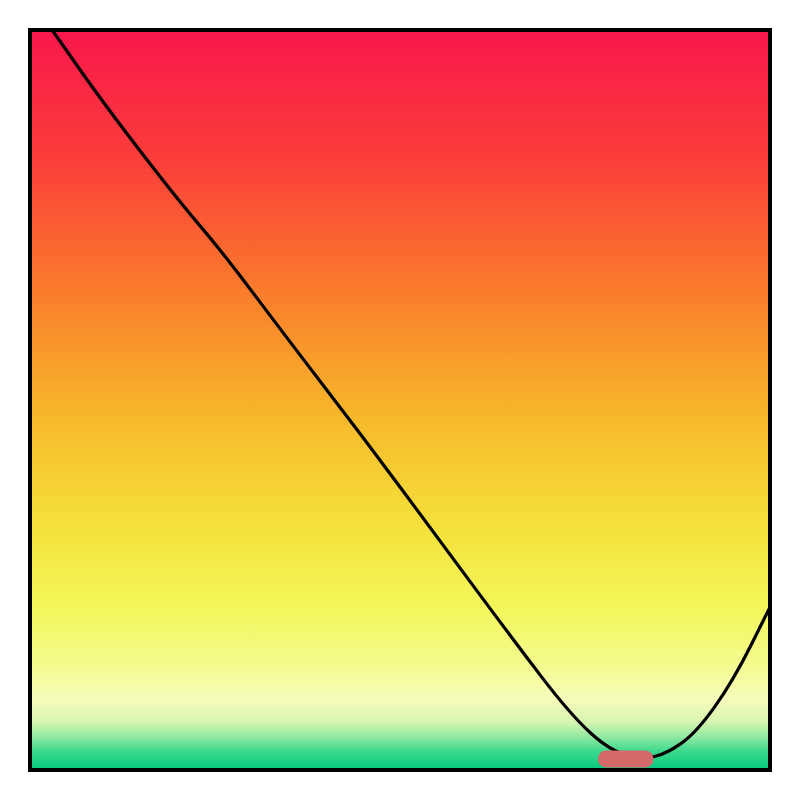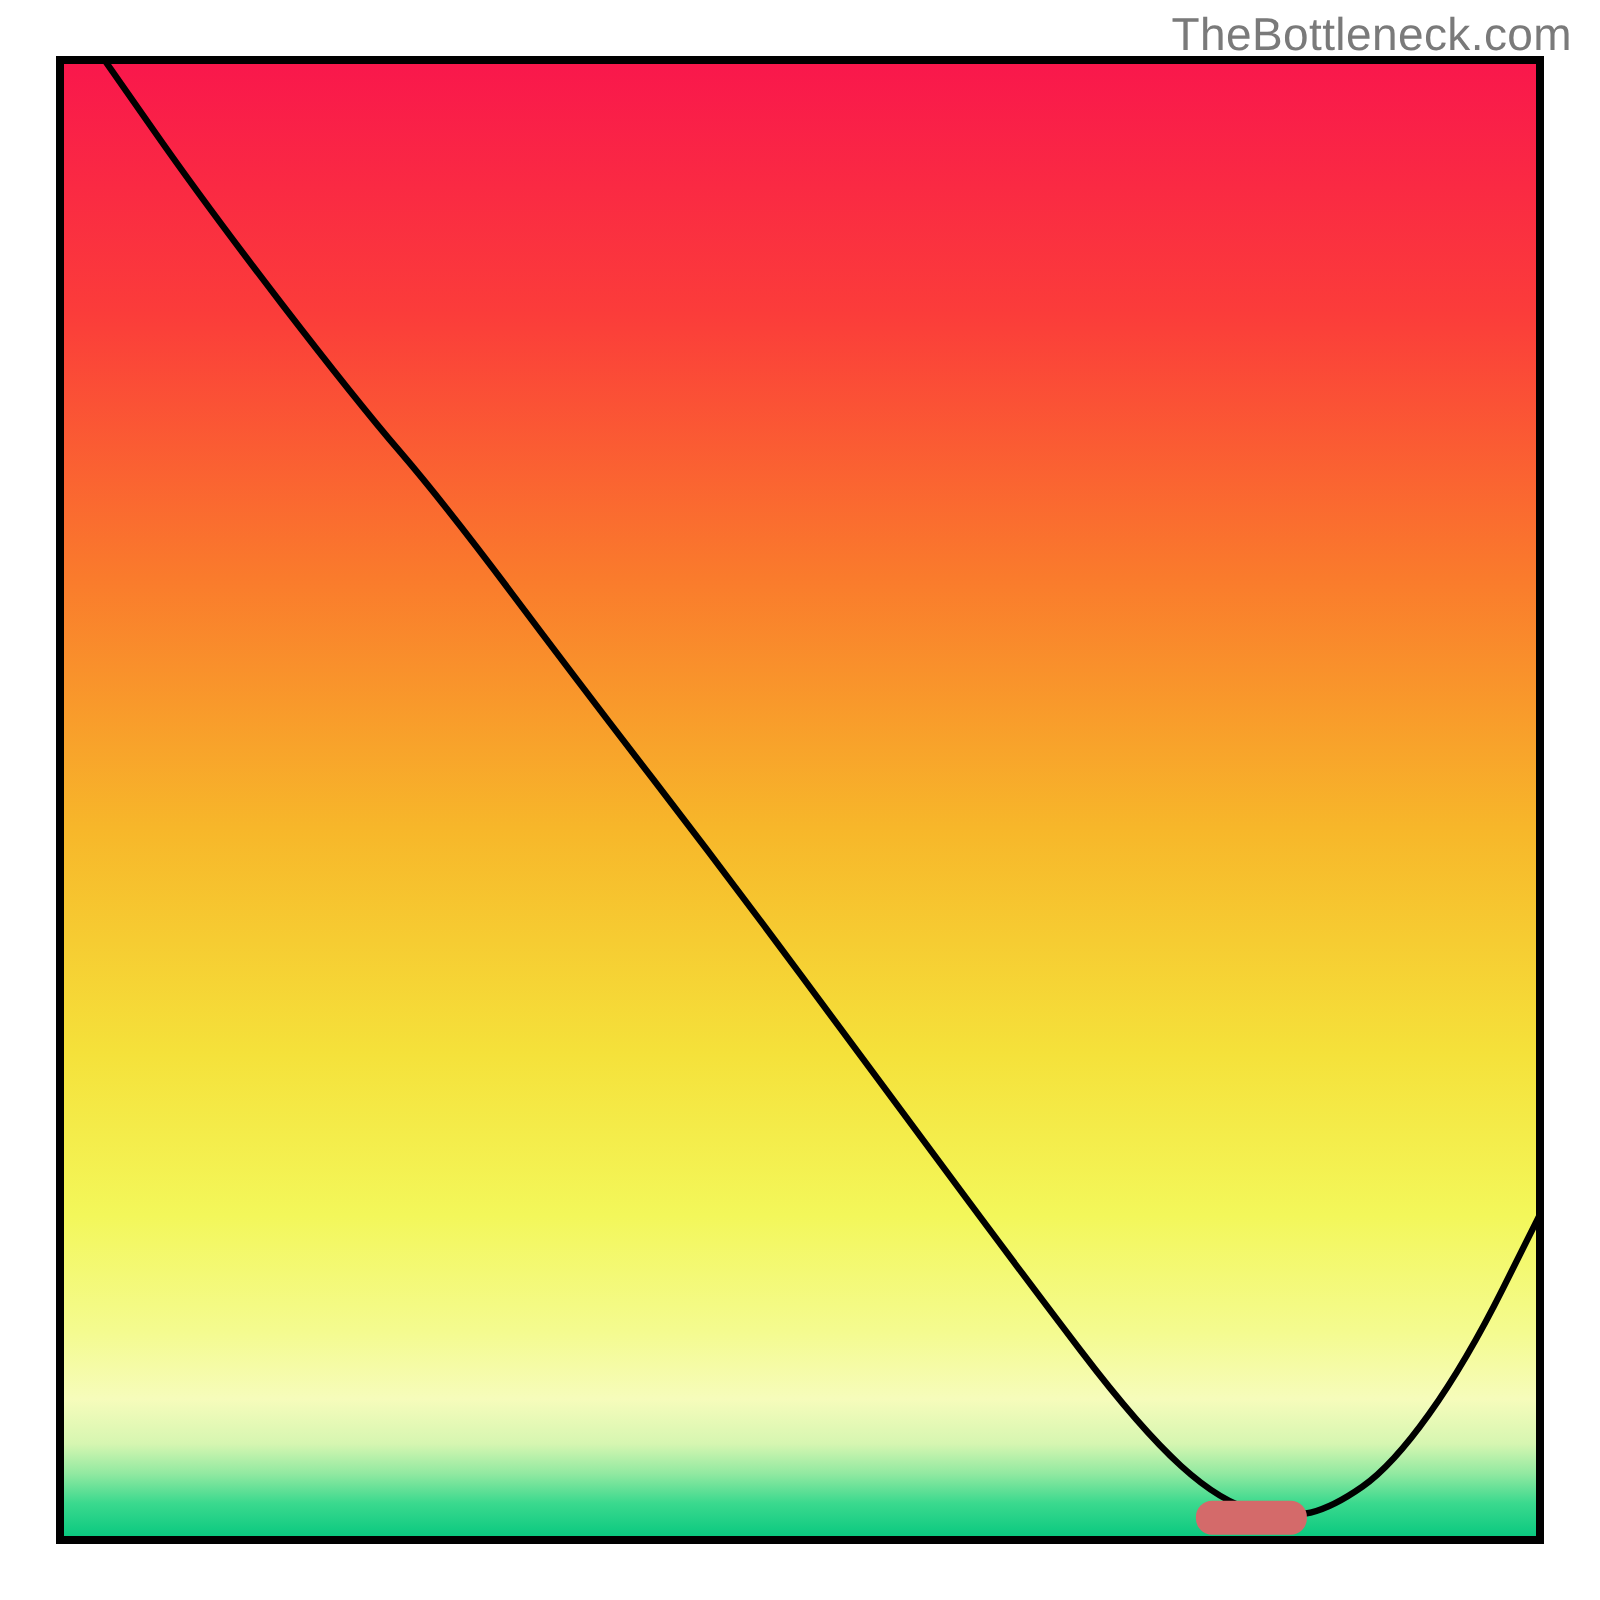--- a/index.html
+++ b/index.html
@@ -28,21 +28,20 @@
   svg {
     position: absolute;
     top: 0;
     left: 0;
   }
 </style>
 </head>
 <body>
 
 <div class="container">
-  <div class="watermark">TheBottleneck.com</div>
 
   <svg id="chart-svg" width="800" height="800" viewBox="0 0 800 800">
     <defs>
       <linearGradient id="heat" x1="0" y1="0" x2="0" y2="1">
           <stop offset="0%" stop-color="#f9174c"></stop>
           <stop offset="17%" stop-color="#fb3c3a"></stop>
           <stop offset="35%" stop-color="#fa7b2c"></stop>
           <stop offset="52%" stop-color="#f7b72a"></stop>
           <stop offset="67%" stop-color="#f5e13a"></stop>
           <stop offset="78%" stop-color="#f3f75a"></stop>

